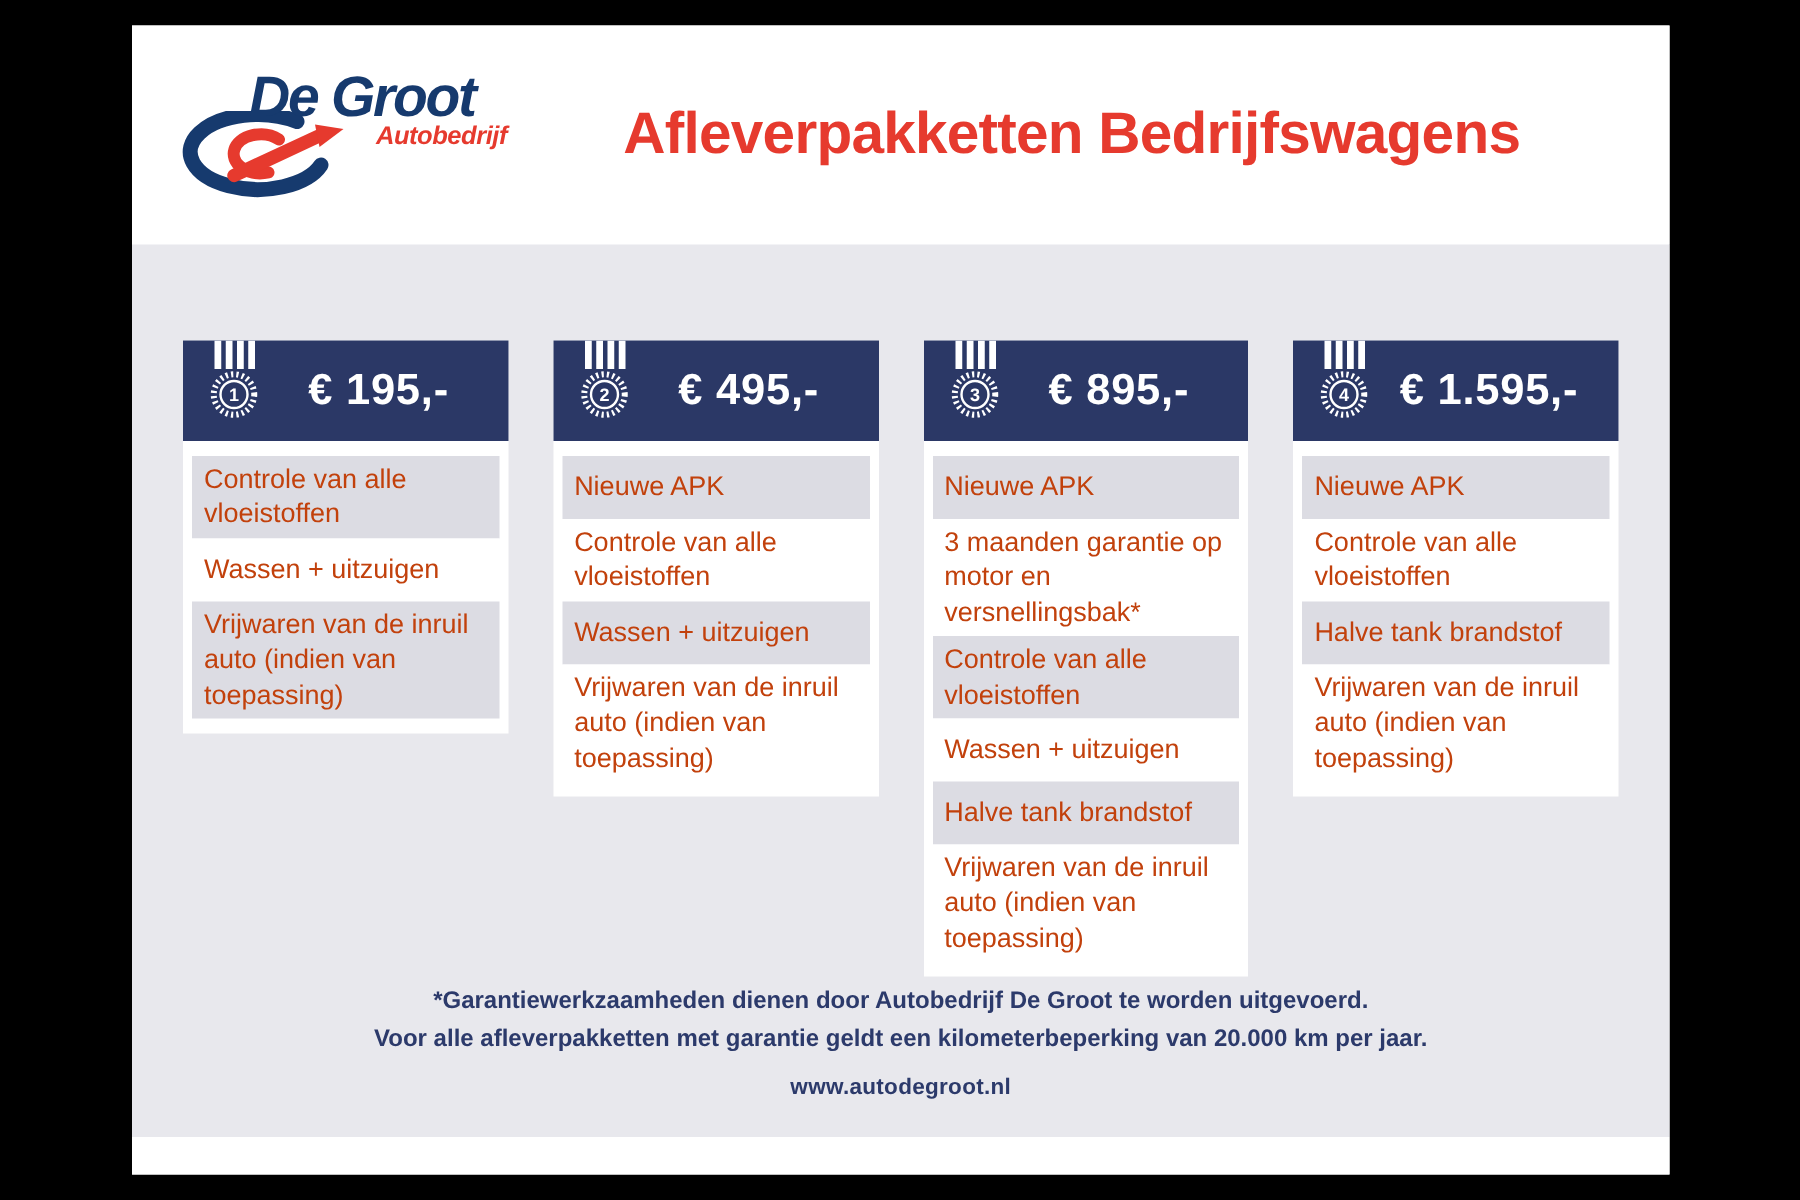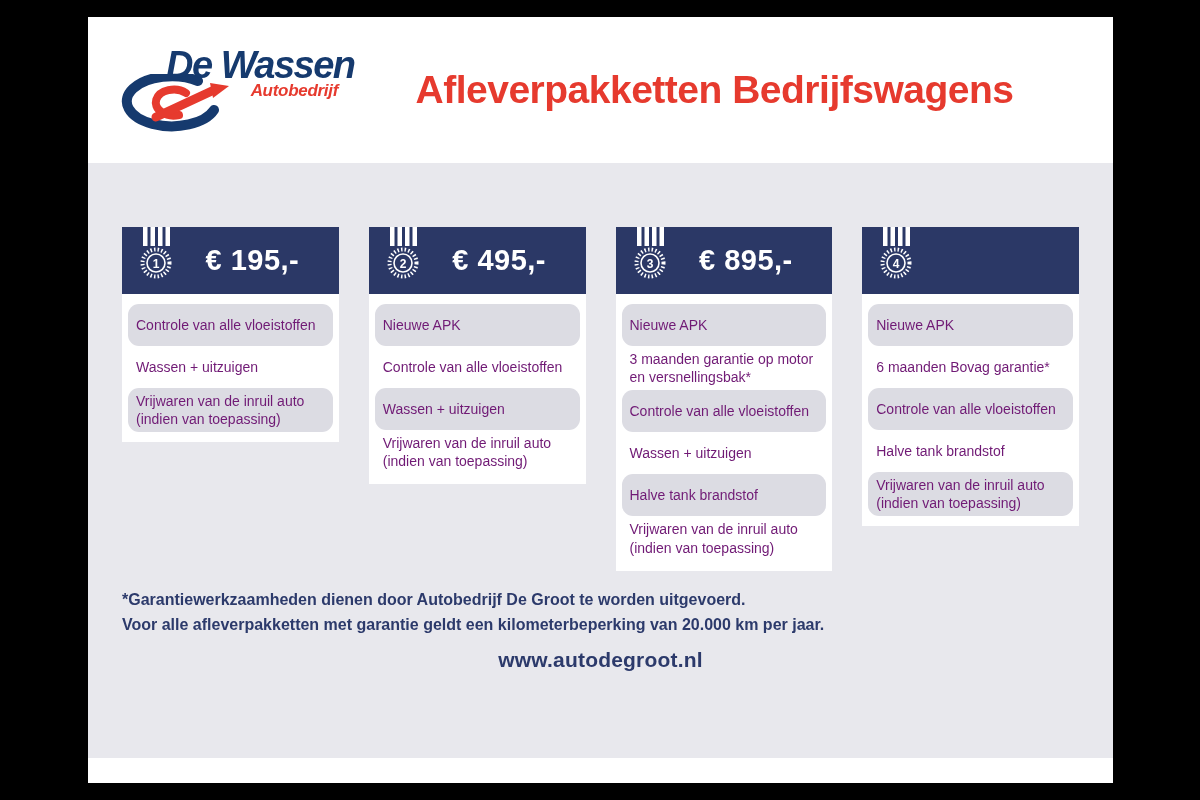--- a/index.html
+++ b/index.html
@@ -54,52 +54,52 @@
   }
   .medal { position: absolute; left: 13px; top: 0; width: 42px; height: 58px; }
   .price {
     flex: 1; text-align: center; padding-left: 44px;
     font-size: 29px; font-weight: bold; color: #ffffff;
     letter-spacing: 0.5px; white-space: nowrap;
   }
   .items { list-style: none; margin: 0; padding: 10px 6px; }
   .item {
     min-height: 42px; display: flex; align-items: center;
-    padding: 4px 8px; font-size: 14px; line-height: 1.3;
-    color: #701a75; background: #ffffff; border-radius: 11px;
+    padding: 4px 8px; font-size: 18px; line-height: 1.3;
+    color: #c2410c; background: #ffffff;
   }
   .item:nth-child(odd) { background: #dcdce3; }
   
   .footnotes {
-    margin-top: 16px; 
+    margin-top: 4px; text-align: center;
     color: #2c3a6b; font-weight: bold; font-size: 16px; line-height: 25px;
   }
   .footnotes p { margin: 0; }
   .website {
     margin-top: 11px; text-align: center;
-    font-size: 21px; font-weight: bold; color: #2c3a6b;
+    font-size: 15px; font-weight: bold; color: #2c3a6b;
     letter-spacing: 0.2px;
   }
   .bottom-strip { height: 25px; flex: none; background: #ffffff; }
 </style>
 </head>
 <body>
 
 <div class="page">
 
   <header class="header">
     <div class="logo">
       <svg class="emblem" viewBox="0 0 114 58" aria-hidden="true">
         <path d="M 80 7 A 45 25 0 1 0 96 36" fill="none" stroke="#163a6e" stroke-width="10" stroke-linecap="round"></path>
         <path d="M 68 19 A 18 13 0 1 0 61 41" fill="none" stroke="#e63a2e" stroke-width="8" stroke-linecap="round"></path>
         <path d="M 38 43 L 96 16" fill="none" stroke="#e63a2e" stroke-width="9" stroke-linecap="round"></path>
         <polygon points="92,9 111,12 95,24" fill="#e63a2e"></polygon>
       </svg>
       <div class="logo-text">
-        <div class="logo-name">De Wassen</div>
+        <div class="logo-name">De Groot</div>
         <div class="logo-sub">Autobedrijf</div>
       </div>
     </div>
     <h1 class="title">Afleverpakketten Bedrijfswagens</h1>
   </header>
 
   <section class="band">
     <div class="grid">
   <article class="card">
     <div class="card-header">
@@ -169,24 +169,24 @@
     <div class="card-header">
       <svg class="medal" viewBox="0 0 42 58" aria-hidden="true">
         <rect x="8" y="0" width="4.5" height="19" fill="#ffffff"></rect>
         <rect x="15.5" y="0" width="4.5" height="19" fill="#ffffff"></rect>
         <rect x="23" y="0" width="4.5" height="19" fill="#ffffff"></rect>
         <rect x="30.5" y="0" width="4.5" height="19" fill="#ffffff"></rect>
         <circle cx="21" cy="36" r="13.5" fill="none" stroke="#ffffff" stroke-width="4" stroke-dasharray="1.5 2.1"></circle>
         <circle cx="21" cy="36" r="9" fill="none" stroke="#ffffff" stroke-width="1.6"></circle>
         <text x="21" y="40.5" text-anchor="middle" font-size="12" font-weight="bold" fill="#ffffff" font-family="Liberation Sans, sans-serif">4</text>
       </svg>
+      <div class="price">€ 1.595,-</div>
     </div>
     <ul class="items">
             <li class="item">Nieuwe APK</li>
-            <li class="item">6 maanden Bovag garantie*</li>
             <li class="item">Controle van alle vloeistoffen</li>
             <li class="item">Halve tank brandstof</li>
             <li class="item">Vrijwaren van de inruil auto (indien van toepassing)</li>
           </ul>
   </article>
 </div>
 
     <div class="footnotes">
       <p>*Garantiewerkzaamheden dienen door Autobedrijf De Groot te worden uitgevoerd.</p>
       <p>Voor alle afleverpakketten met garantie geldt een kilometerbeperking van 20.000 km per jaar.</p>

